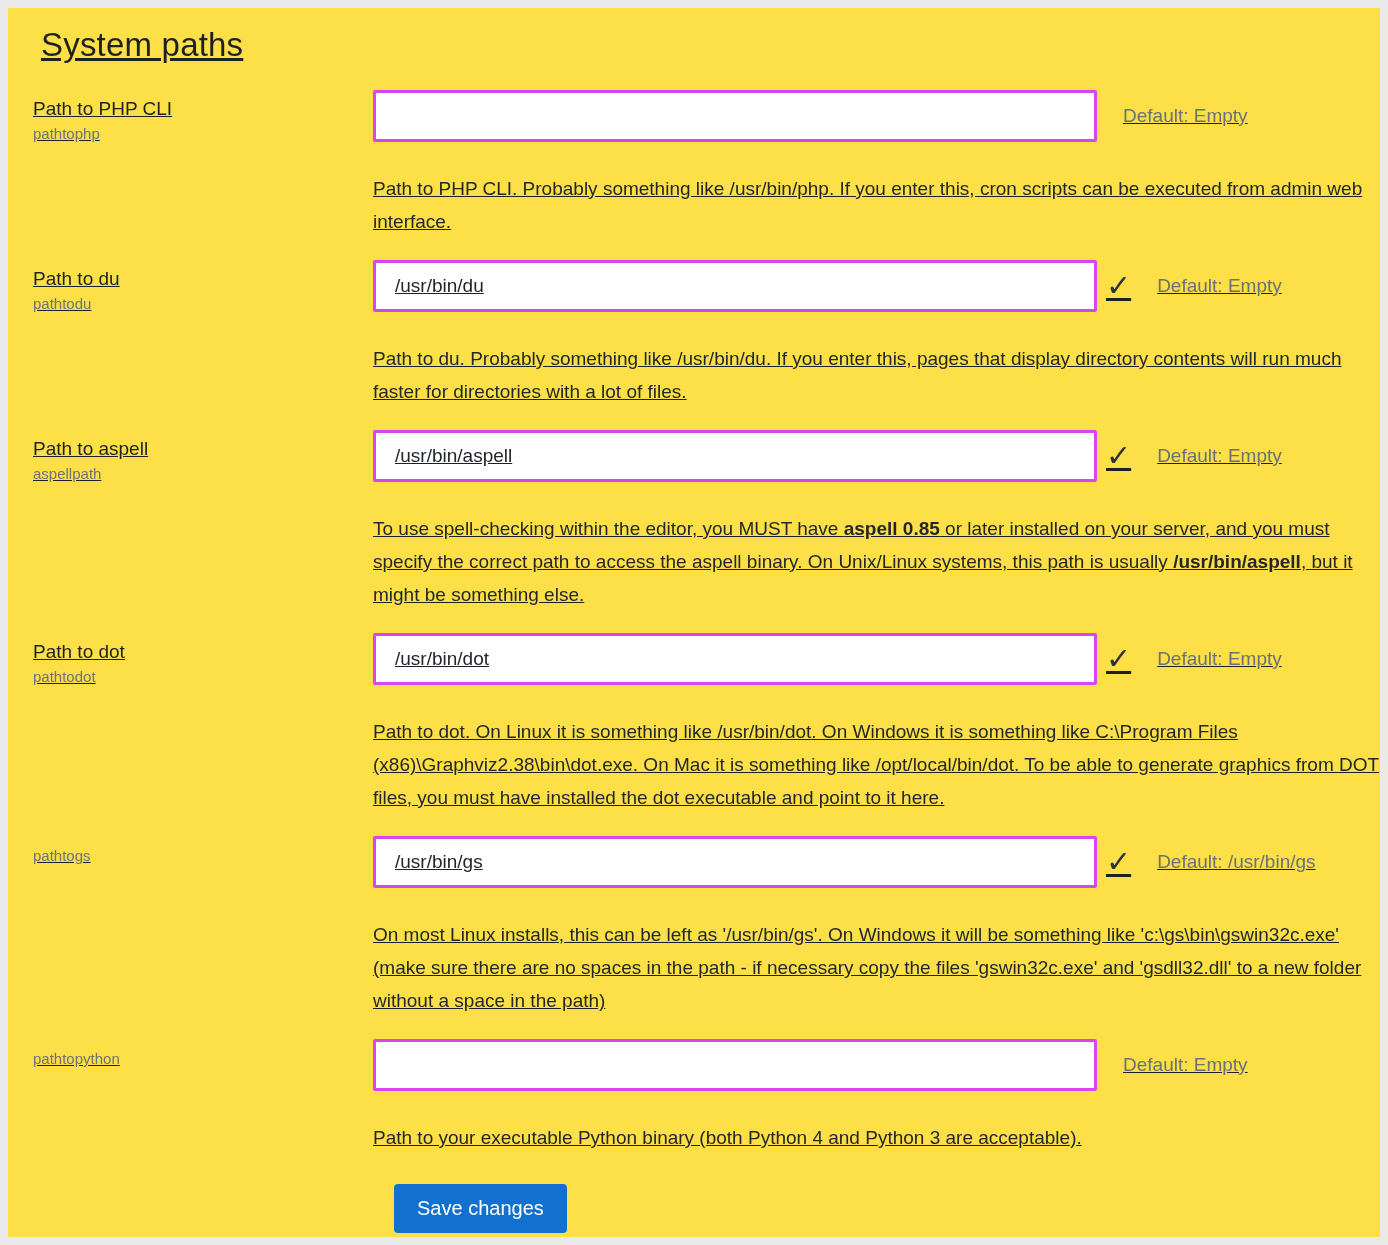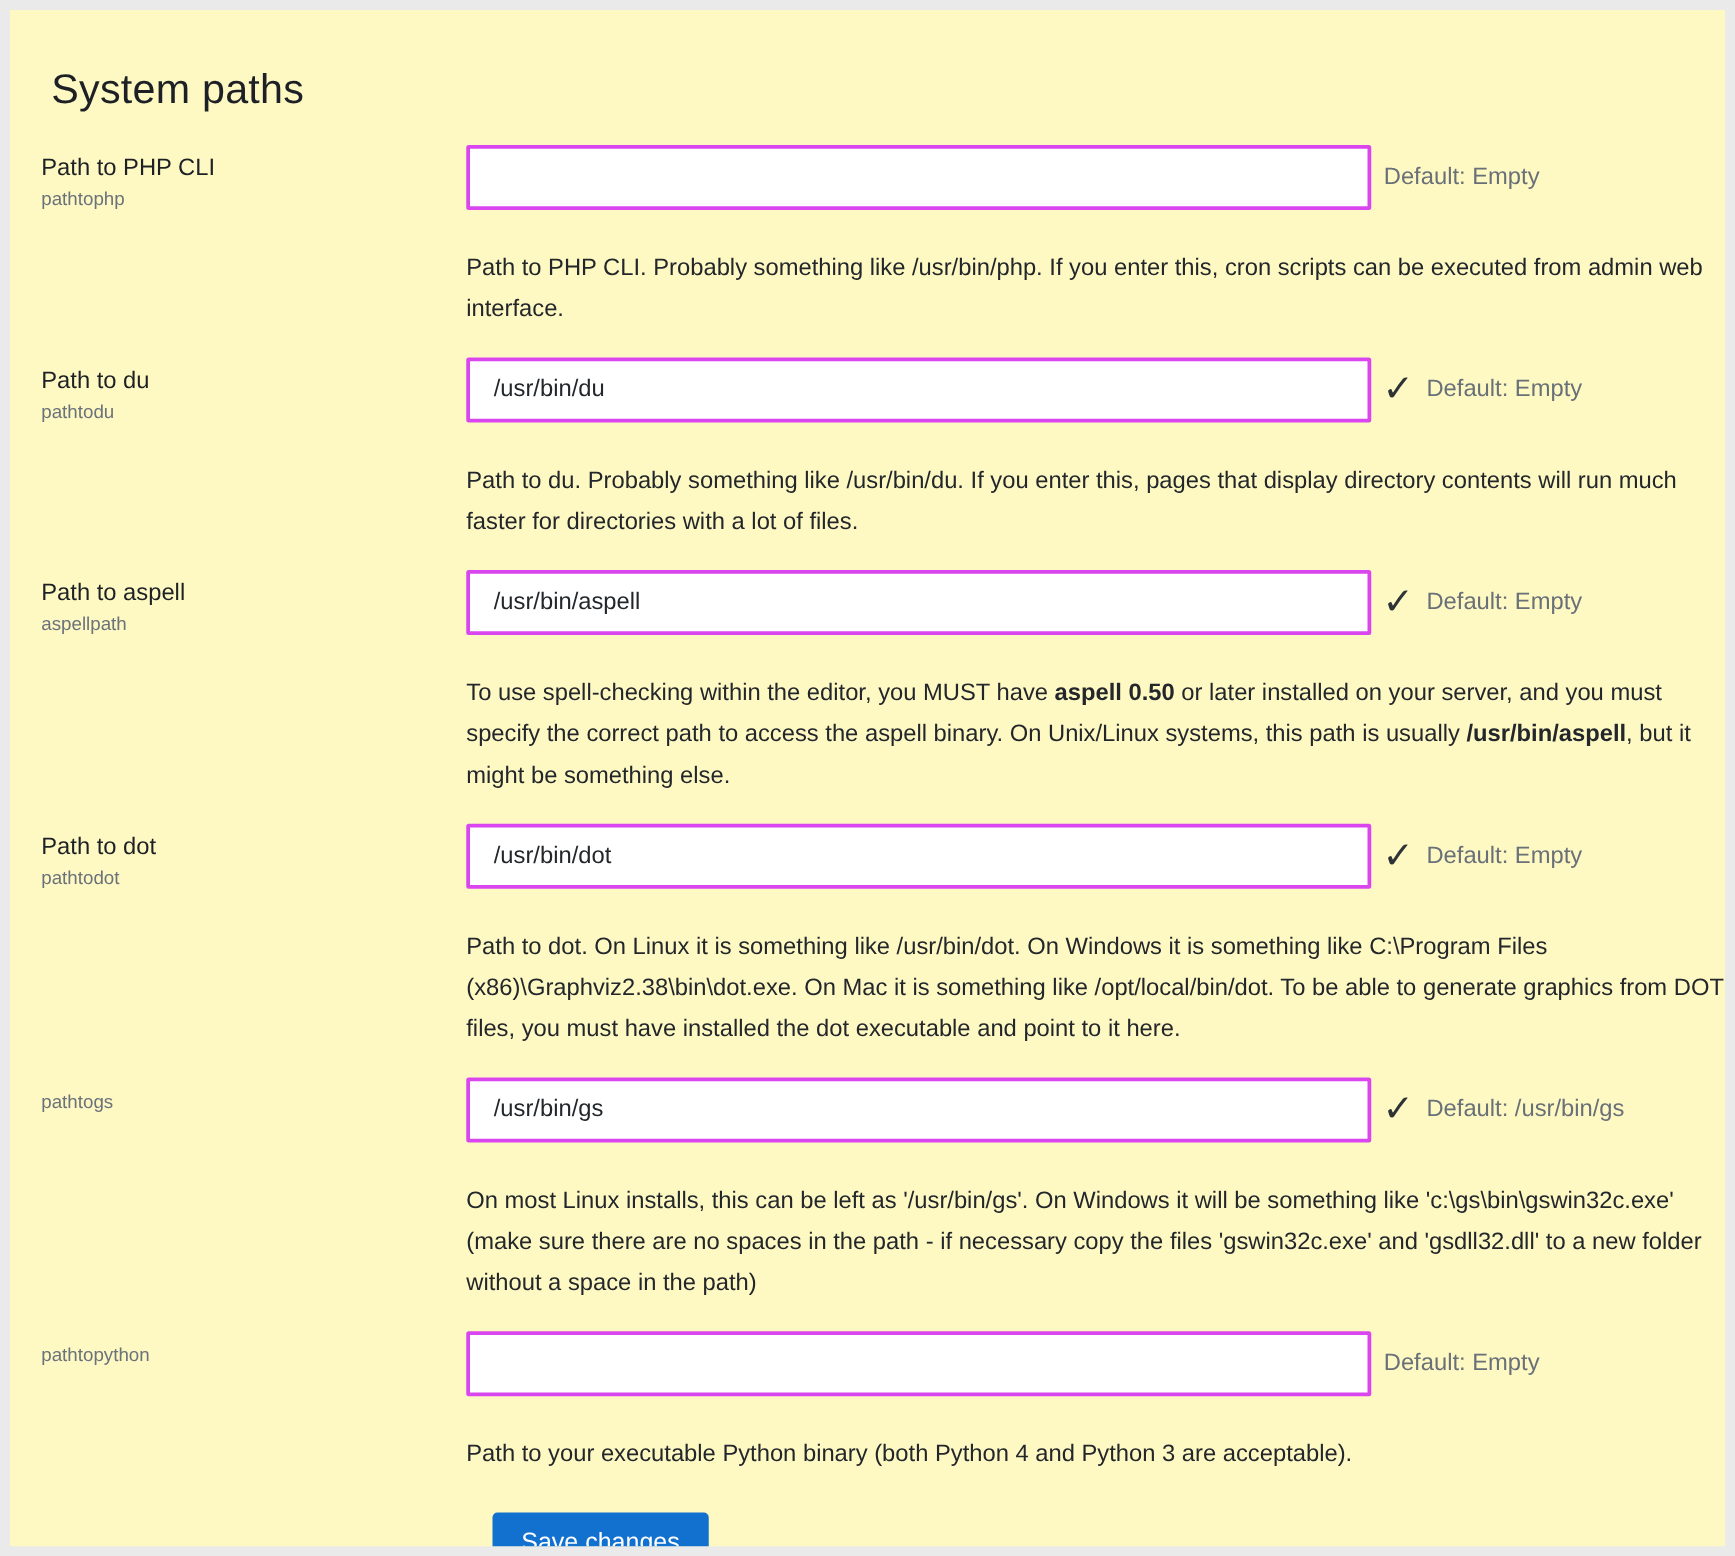--- a/index.html
+++ b/index.html
@@ -7,24 +7,25 @@
     width: 1388px;
     height: 1245px;
     background: #eaeaea;
     font-family: "Liberation Sans", "DejaVu Sans", sans-serif;
     color: #1d2125;
     box-sizing: border-box;
   }
   .page {
     position: absolute;
     left: 8px; top: 8px; right: 8px; bottom: 8px;
-    background: #fef9c3;
+    background: #fde047;
     box-sizing: border-box;
-    padding: 36px 0 28px 25px;
+    padding: 10px 0 28px 25px;
     overflow: hidden;
+    text-decoration: underline;
   }
   .page-title {
     font-size: 33px;
     font-weight: 400;
     color: #1d2125;
     margin: 8px 0 26px 8px;
     letter-spacing: 0.2px;
   }
   .setting-row {
     display: grid;
@@ -64,21 +65,21 @@
     font-size: 30px;
     font-weight: 700;
     color: #2e3337;
     margin-left: 9px;
     line-height: 1;
     flex: none;
   }
   .default-value {
     font-size: 19px;
     color: #697078;
-    margin-left: 10px;
+    margin-left: 26px;
     white-space: nowrap;
   }
   .setting-desc {
     margin-top: 30px;
     max-width: 1008px;
     font-size: 19px;
     line-height: 33px;
     color: #23272b;
   }
   .setting-desc .b { font-weight: 700; }
@@ -145,21 +146,21 @@
       <div class="setting-label">Path to aspell</div>
       <div class="setting-id">aspellpath</div>
     </div>
     <div>
       <div class="control-line">
         <input type="text" class="path-input" value="/usr/bin/aspell" style="">
         <span class="check-icon">✓</span>
         <span class="default-value">Default: Empty</span>
       </div>
       <div class="setting-desc">
-        <span>To use spell-checking within the editor, you MUST have </span><span class="b">aspell 0.50</span><span> or later installed on your server, and you must specify the correct path to access the aspell binary. On Unix/Linux systems, this path is usually </span><span class="b">/usr/bin/aspell</span><span>, but it might be something else.</span>
+        <span>To use spell-checking within the editor, you MUST have </span><span class="b">aspell 0.85</span><span> or later installed on your server, and you must specify the correct path to access the aspell binary. On Unix/Linux systems, this path is usually </span><span class="b">/usr/bin/aspell</span><span>, but it might be something else.</span>
       </div>
     </div>
   </div>
 
   <div class="setting-row">
     <div class="label-col">
       <div class="setting-label">Path to dot</div>
       <div class="setting-id">pathtodot</div>
     </div>
     <div>

